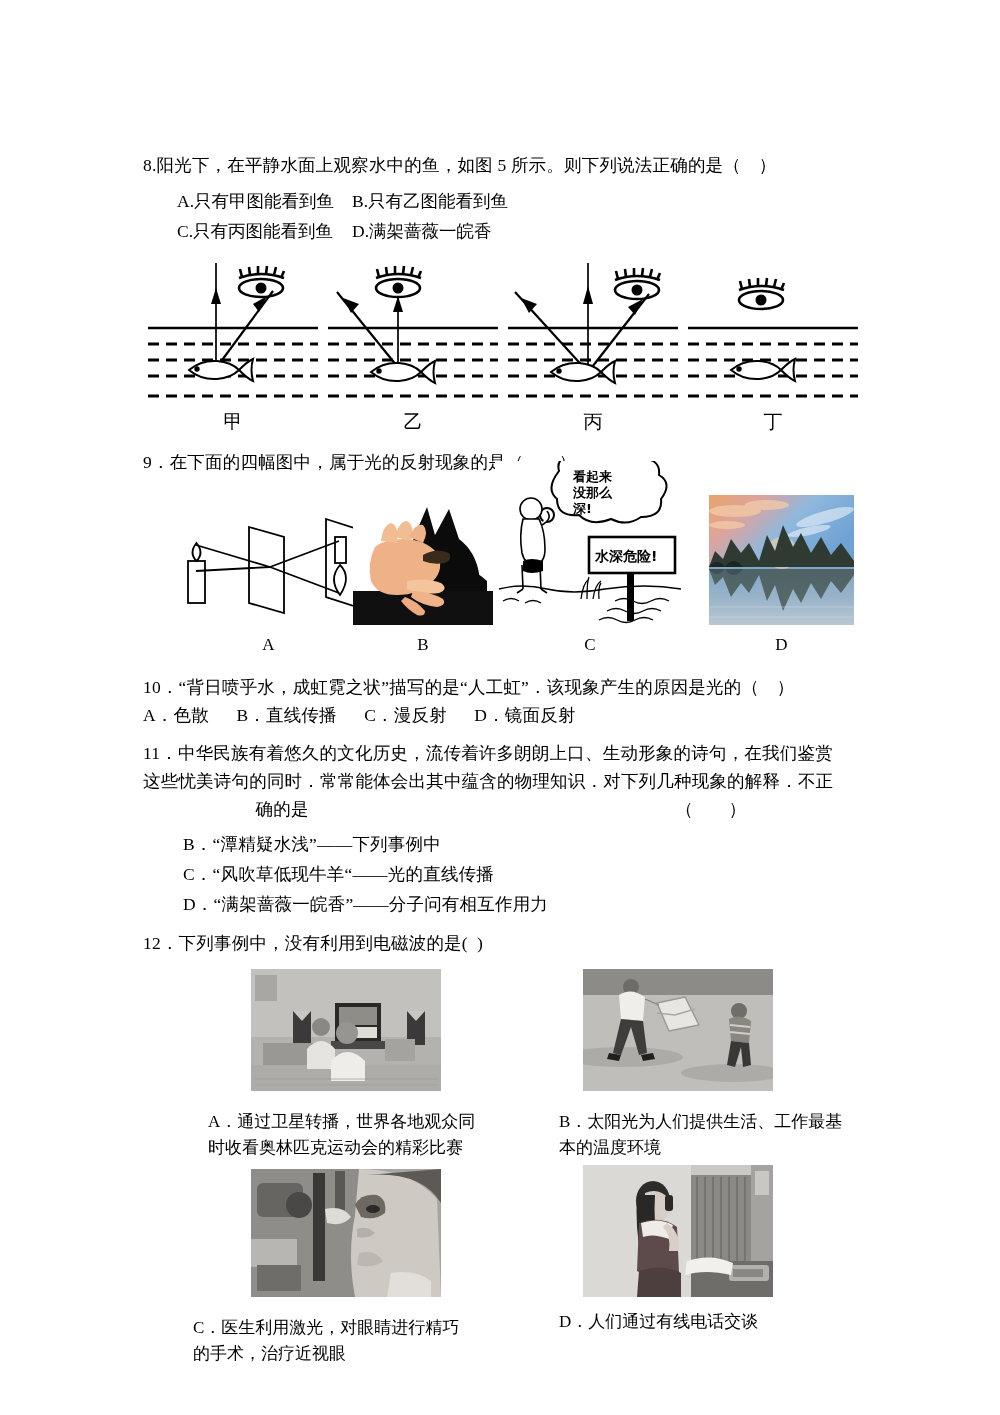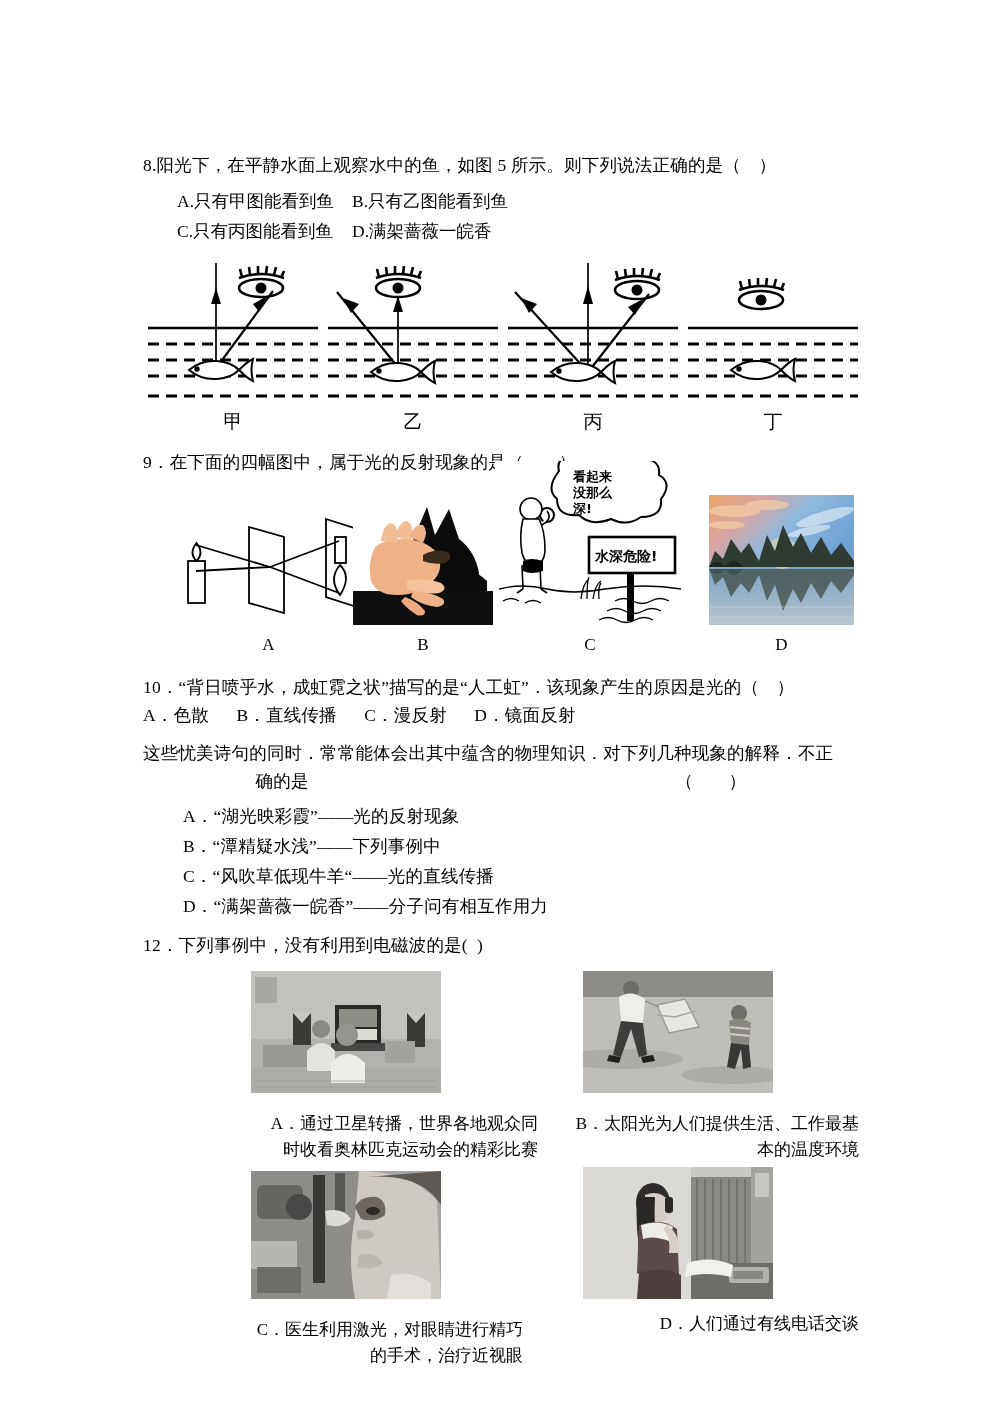--- a/index.html
+++ b/index.html
@@ -397,35 +397,35 @@
         </svg>
       </div>
       <div class="q9-label" style="left:566px; top:152px; width:145px;">D</div>
     </div>
 
     <div class="sp-10"></div>
     <div class="q-line tight">10．“背日喷乎水，成虹霓之状”描写的是“人工虹”．该现象产生的原因是光的（　）</div>
     <div class="q-line tight">A．色散      B．直线传播      C．漫反射      D．镜面反射</div>
 
     <div class="sp-10"></div>
+    <div class="q-line tight">11．中华民族有着悠久的文化历史，流传着许多朗朗上口、生动形象的诗句，在我们鉴赏</div>
     <div class="q-line tight">这些忧美诗句的同时．常常能体会出其中蕴含的物理知识．对下列几种现象的解释．不正</div>
     <div class="q-line tight q11-tail">
       <span class="lead">确的是</span>
       <span>（　　）</span>
     </div>
     <div class="sp-6"></div>
-    <div class="q-line indent-2">A．“湖光映彩霞”——光的反射现象</div>
     <div class="q-line indent-2">B．“潭精疑水浅”——下列事例中</div>
     <div class="q-line indent-2">C．“风吹草低现牛羊“——光的直线传播</div>
     <div class="q-line indent-2">D．“满架蔷薇一皖香”——分子问有相互作用力</div>
 
     <div class="sp-10"></div>
     <div class="q-line tight">12．下列事例中，没有利用到电磁波的是(  )</div>
 
-    <div class="q12-grid" style="height:420px;text-align:right;">
+    <div class="q12-grid" style="height:420px;">
 
       <div class="photo" style="left:108px; top:12px; width:190px; height:122px;">
         <svg width="190" height="122" viewBox="0 0 190 122">
           <rect width="190" height="122" fill="#b4b2ae"></rect>
           <rect x="0" y="0" width="190" height="68" fill="#c3c1bd"></rect>
           <rect x="4" y="6" width="22" height="26" fill="#a9a7a3"></rect>
 
           <rect x="42" y="42" width="18" height="34" fill="#3c3a38"></rect>
           <path d="M42 42 L51 52 L60 42 Z" fill="#c9c7c3"></path>
           <rect x="156" y="42" width="18" height="34" fill="#3c3a38"></rect>

